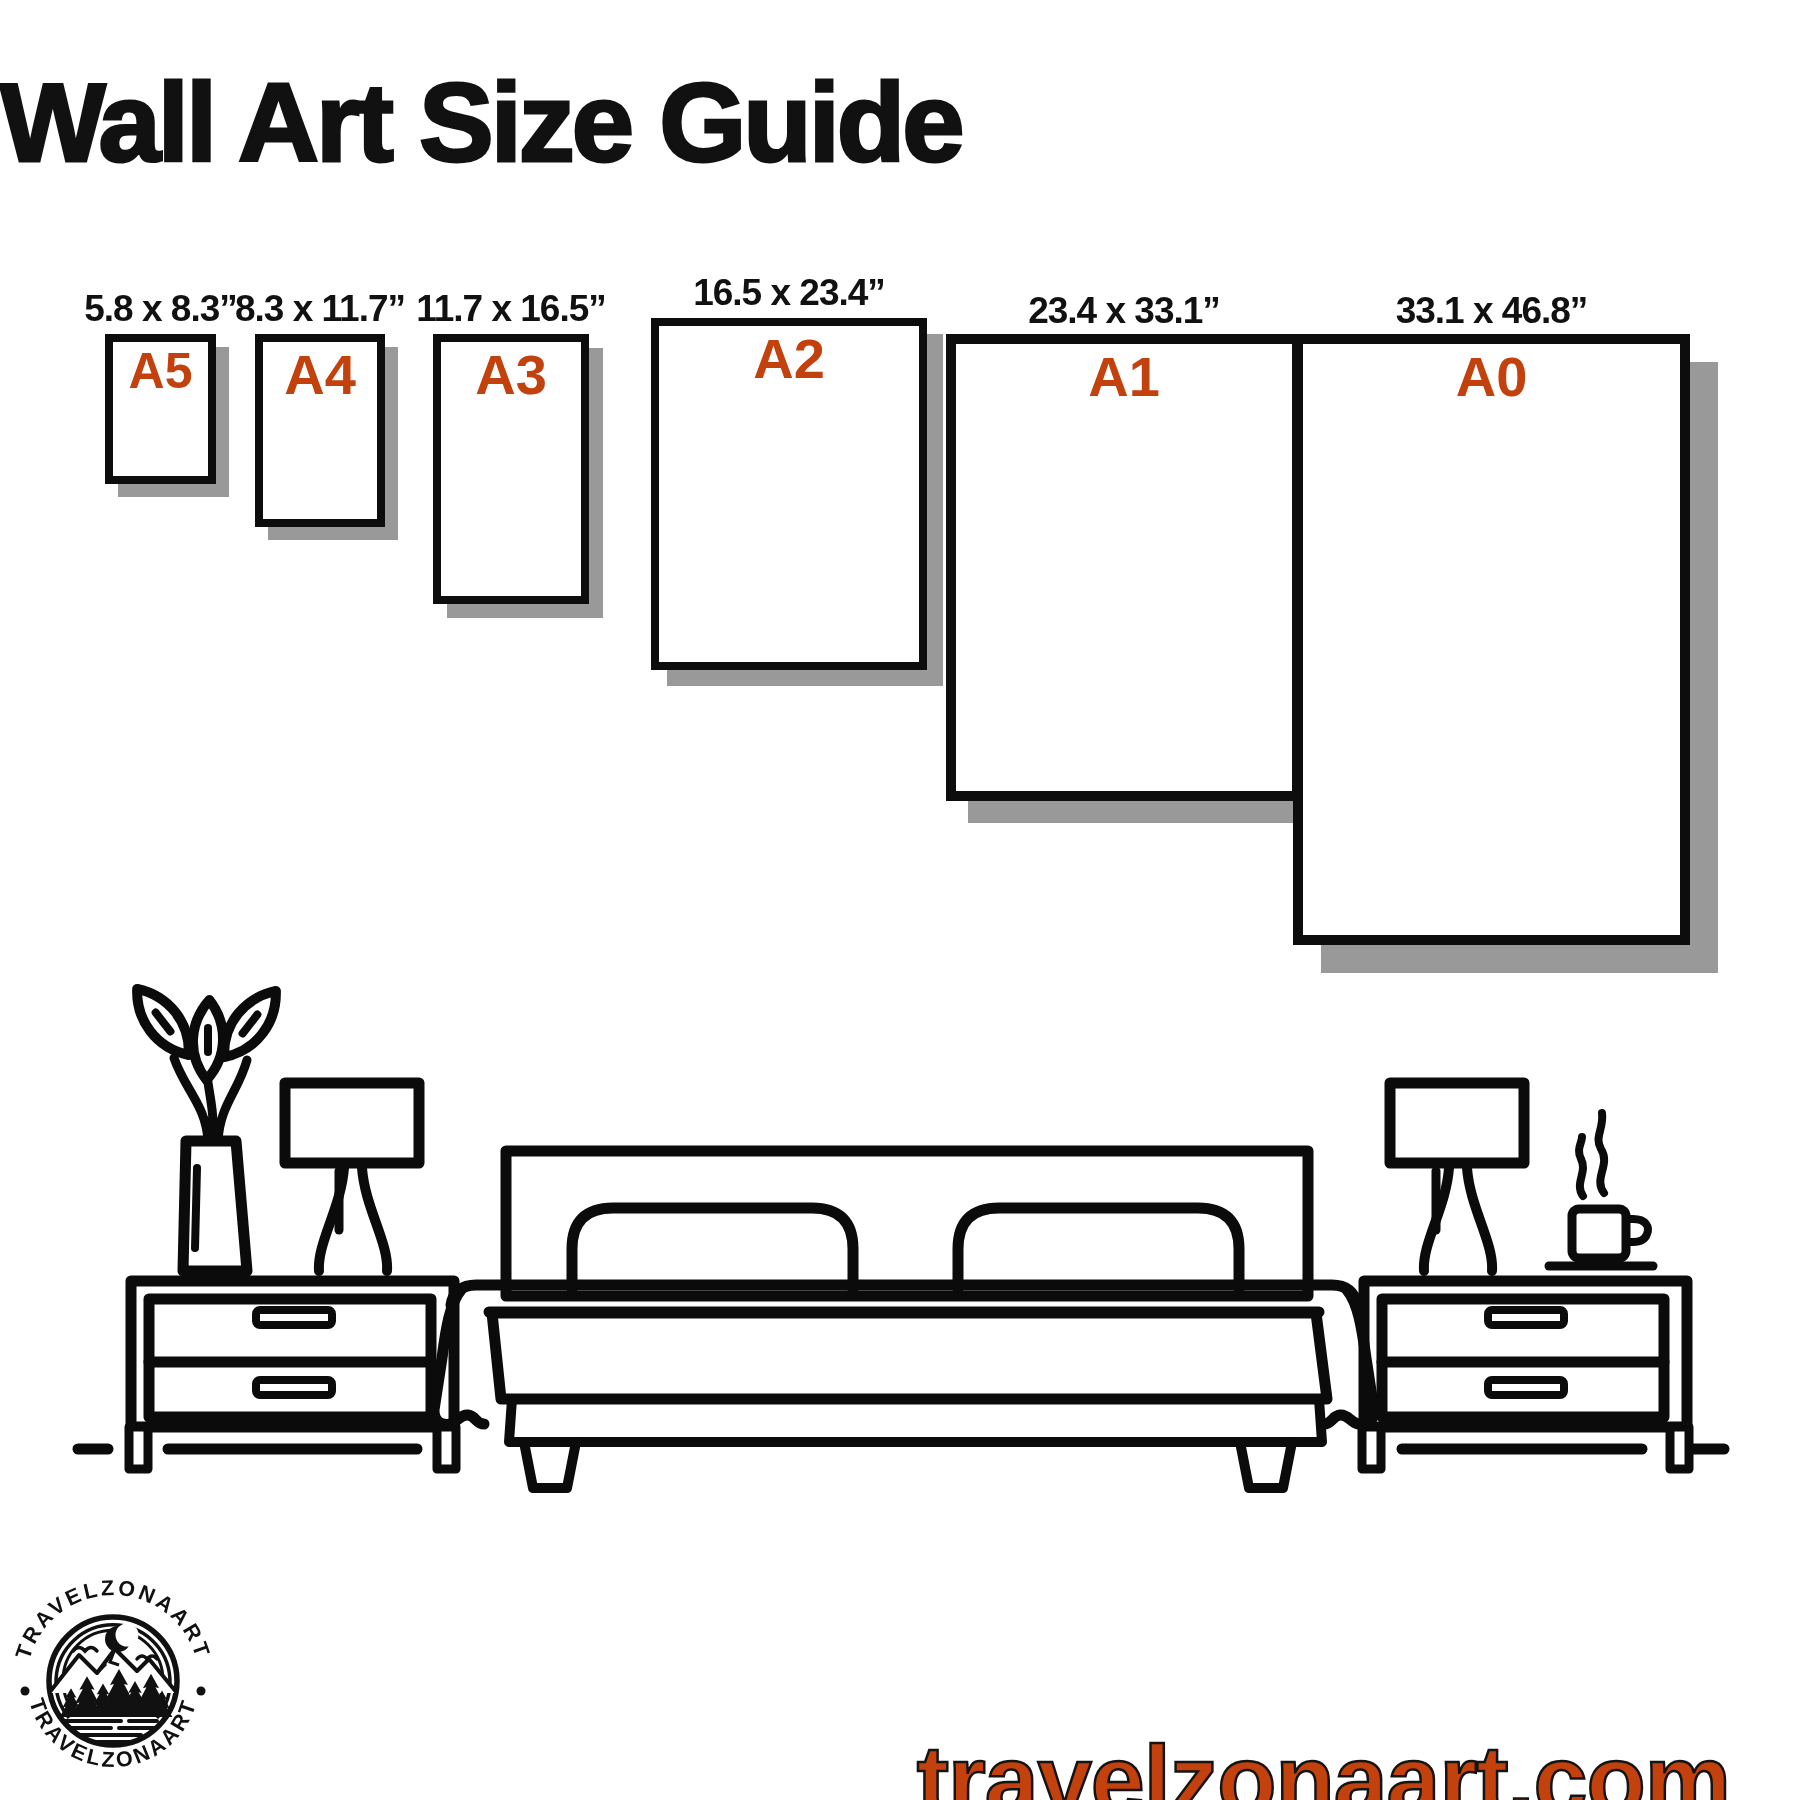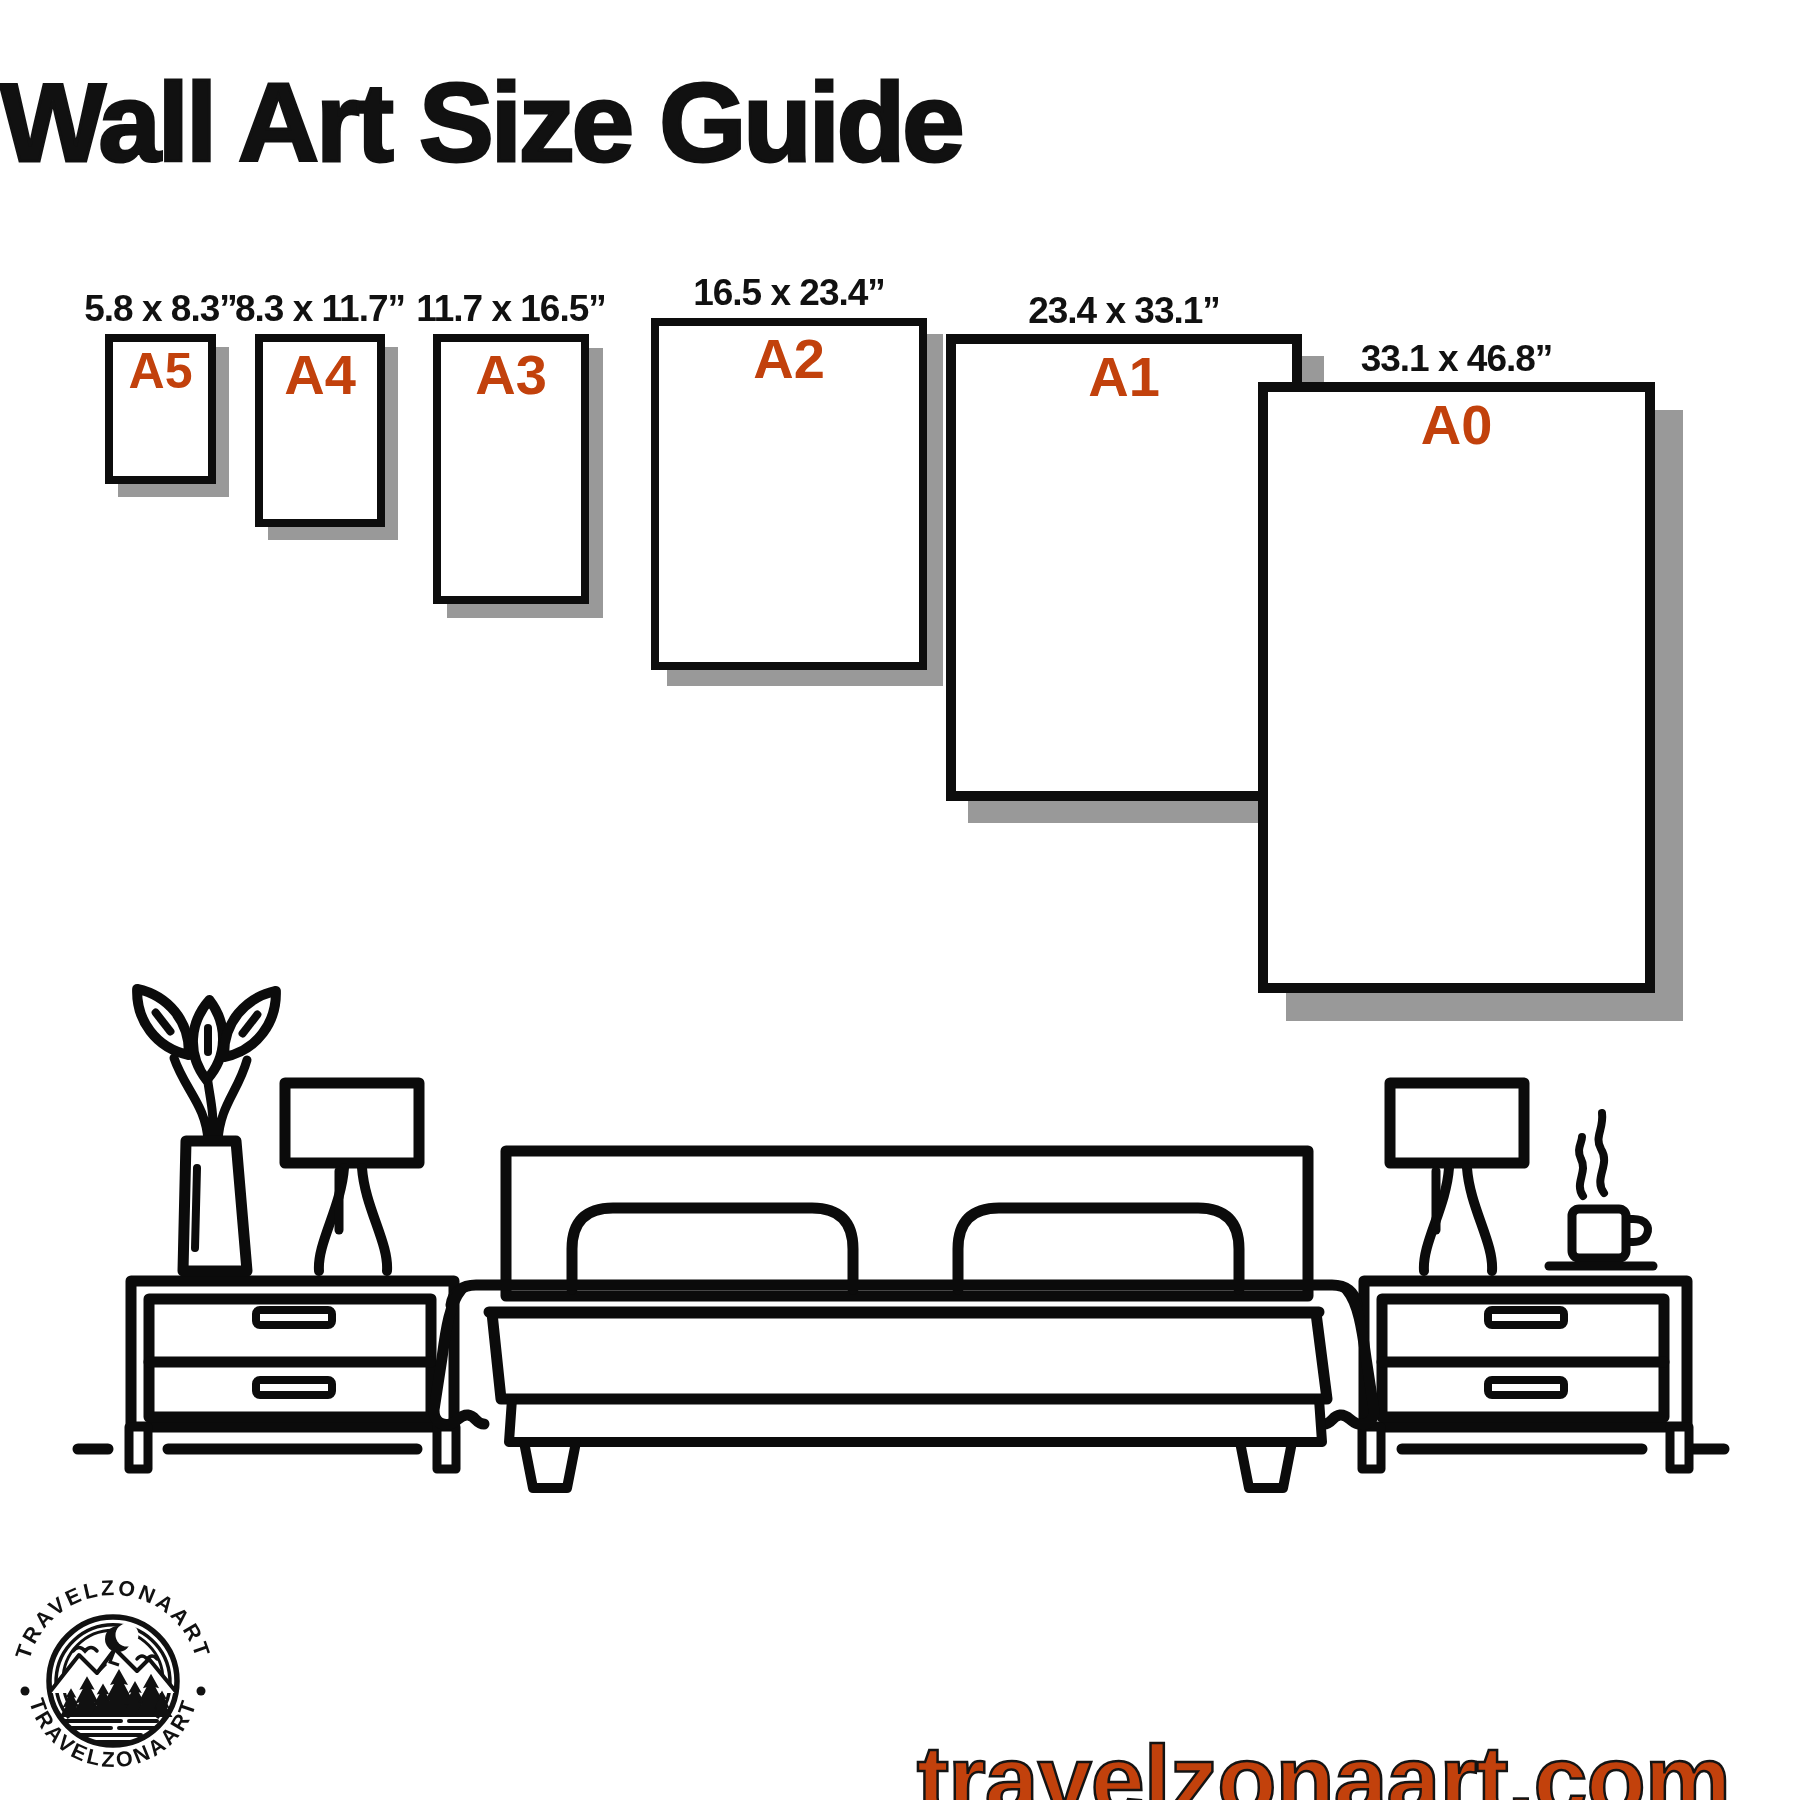--- a/index.html
+++ b/index.html
@@ -20,21 +20,21 @@
   .paper .dims{
     position:absolute;bottom:calc(100% + 12px);left:50%;transform:translateX(-50%);
     font-size:37px;font-weight:700;white-space:nowrap;color:#111;letter-spacing:-1px;
   }
   .a5{left:105px;top:334px;width:111px;height:150px;box-shadow:13px 13px 0 #999;}
   .a5 .letter{font-size:50px;}
   .a4{left:255px;top:334px;width:130px;height:193px;box-shadow:13px 13px 0 #999;}
   .a3{left:433px;top:334px;width:156px;height:270px;box-shadow:14px 14px 0 #999;}
   .a2{left:651px;top:318px;width:276px;height:352px;box-shadow:16px 16px 0 #999;}
   .a1{left:946px;top:334px;width:356px;height:467px;border-width:10px;box-shadow:22px 22px 0 #999;}
-  .a0{left:1258px;top:334px;width:397px;height:611px;border-width:10px;box-shadow:28px 28px 0 #999;margin-top:48px;}
+  .a0{left:1293px;top:334px;width:397px;height:611px;border-width:10px;box-shadow:28px 28px 0 #999;}
   .scene-svg,.logo-svg{position:absolute;}
   .scene-svg{left:0;top:0;}
   .logo-svg{left:3px;top:1571px;}
   .website{
     position:absolute;right:70px;top:1724px;font-size:97px;font-weight:700;color:#c2410c;
     letter-spacing:-1px;-webkit-text-stroke:2.5px #141414;white-space:nowrap;
   }
 </style>
 </head>
 <body>

